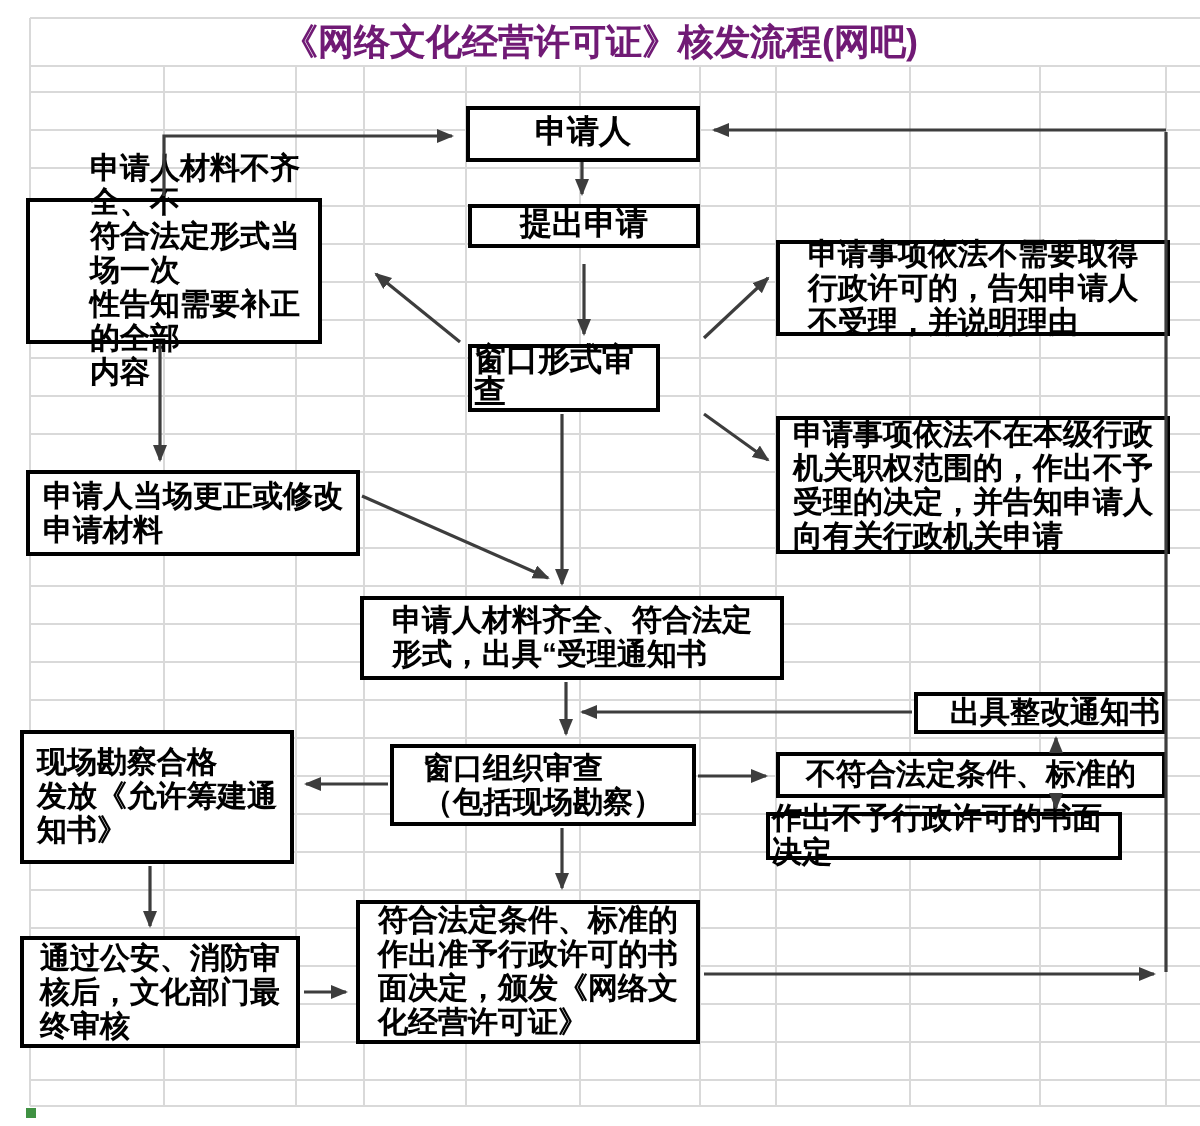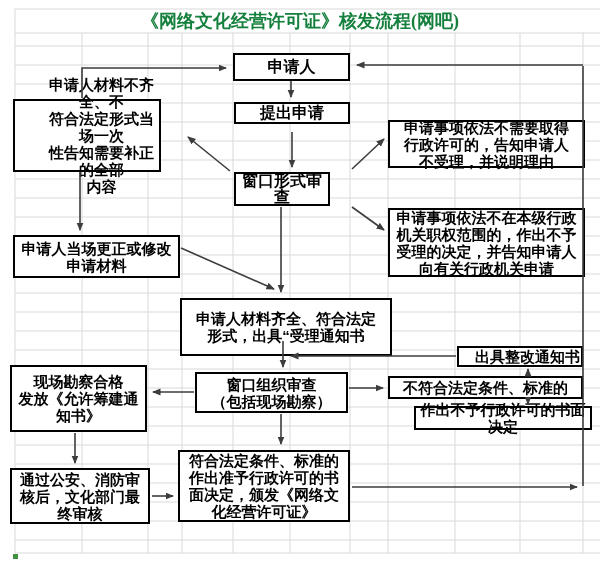--- a/index.html
+++ b/index.html
@@ -9,27 +9,27 @@
     --fill_handle:#3f9142;
   }
   html,body{margin:0;padding:0;background:#ffffff;}
   #canvas{
     position:relative;width:600px;height:563px;background:#ffffff;
     overflow:hidden;font-family:"Liberation Sans",sans-serif;
   }
   svg.layer{position:absolute;left:0;top:0;width:600px;height:563px;pointer-events:none;}
   .title{
     position:absolute;left:0;top:9px;width:600px;height:25px;line-height:25px;
-    text-align:center;font-weight:bold;font-size:18px;color:#15803d;
-    font-family:Liberation Serif, serif;
+    text-align:center;font-weight:bold;font-size:18px;color:#701a75;
+    font-family:Liberation Sans, sans-serif;
   }
   .box{
     position:absolute;box-sizing:border-box;border:2px solid var(--border);
     background:#ffffff;display:flex;align-items:center;justify-content:center;
-    text-align:center;white-space:pre-line;font-weight:bold;color:#000;
+    white-space:pre-line;font-weight:bold;color:#000;
     font-size:15px;line-height:17px;font-family:"Liberation Sans",sans-serif;
     padding:0 1px;
   }
   .s{font-size:16px;line-height:16px;}
   .ln{stroke:var(--arrow);stroke-width:1.6;fill:none;}
   .gl{stroke:var(--grid);stroke-width:1;}
   .fh{position:absolute;left:13px;top:554px;width:5px;height:5px;background:var(--fill_handle);}
 </style>
 </head>
 <body>
@@ -92,27 +92,27 @@
 内容</div>
   <div class="box" style="left:13px;top:235px;width:167px;height:43px;">申请人当场更正或修改
 申请材料</div>
   <div class="box" style="left:388px;top:120px;width:197px;height:48px;">申请事项依法不需要取得
 行政许可的，告知申请人
 不受理，并说明理由</div>
   <div class="box" style="left:388px;top:208px;width:197px;height:69px;">申请事项依法不在本级行政
 机关职权范围的，作出不予
 受理的决定，并告知申请人
 向有关行政机关申请</div>
-  <div class="box" style="left:180px;top:298px;width:212px;height:58px;">申请人材料齐全、符合法定
+  <div class="box" style="left:180px;top:298px;width:212px;height:42px;">申请人材料齐全、符合法定
 形式，出具“受理通知书</div>
   <div class="box" style="left:195px;top:372px;width:153px;height:41px;">窗口组织审查
 （包括现场勘察）</div>
   <div class="box" style="left:457px;top:346px;width:126px;height:21px;padding-left:16px;">出具整改通知书</div>
   <div class="box" style="left:388px;top:376px;width:195px;height:23px;">不符合法定条件、标准的</div>
-  <div class="box" style="left:383px;top:406px;width:178px;height:24px;margin-left:31px;">作出不予行政许可的书面决定</div>
+  <div class="box" style="left:383px;top:406px;width:178px;height:24px;">作出不予行政许可的书面决定</div>
   <div class="box" style="left:10px;top:365px;width:137px;height:67px;">现场勘察合格
 发放《允许筹建通
 知书》</div>
   <div class="box" style="left:10px;top:468px;width:140px;height:56px;">通过公安、消防审
 核后，文化部门最
 终审核</div>
   <div class="box" style="left:178px;top:450px;width:172px;height:72px;">符合法定条件、标准的
 作出准予行政许可的书
 面决定，颁发《网络文
 化经营许可证》</div>

